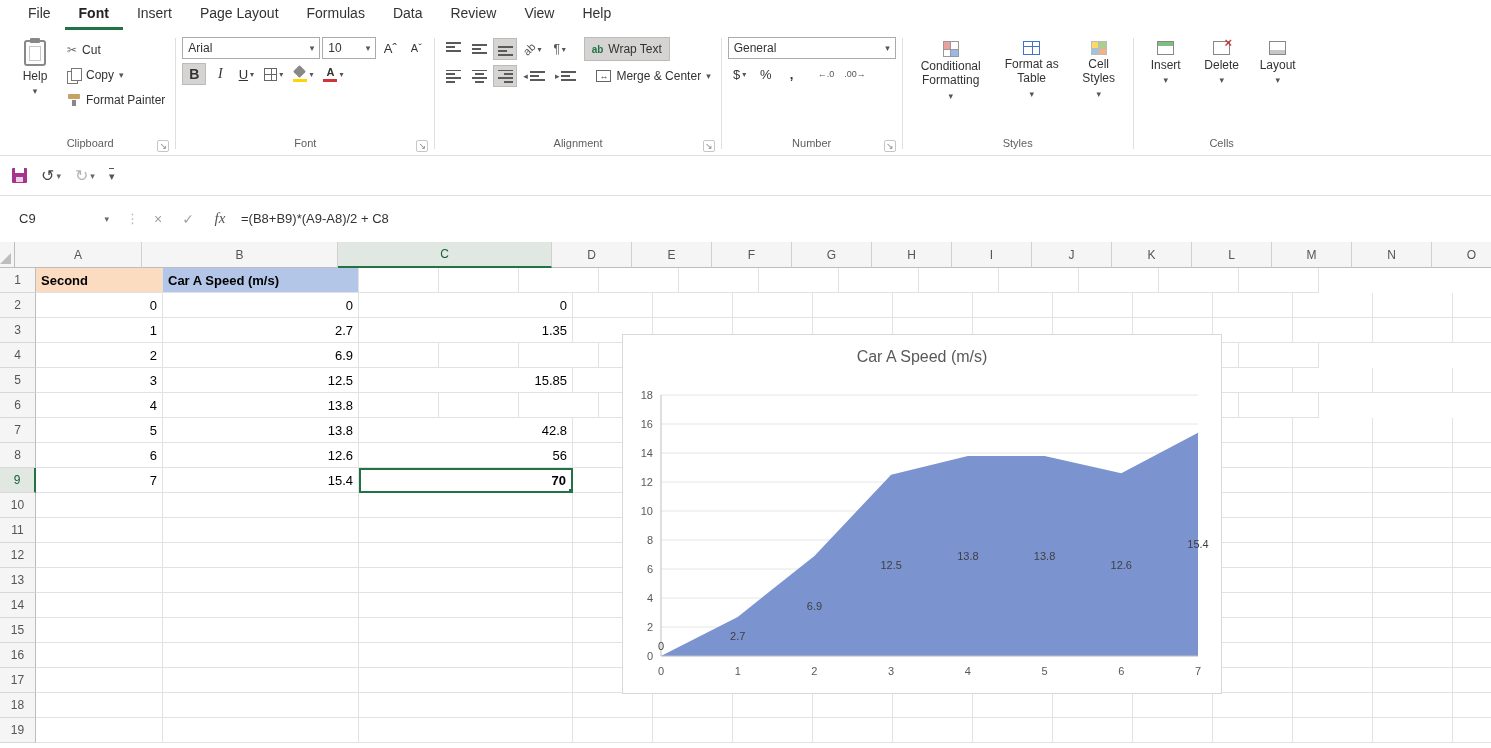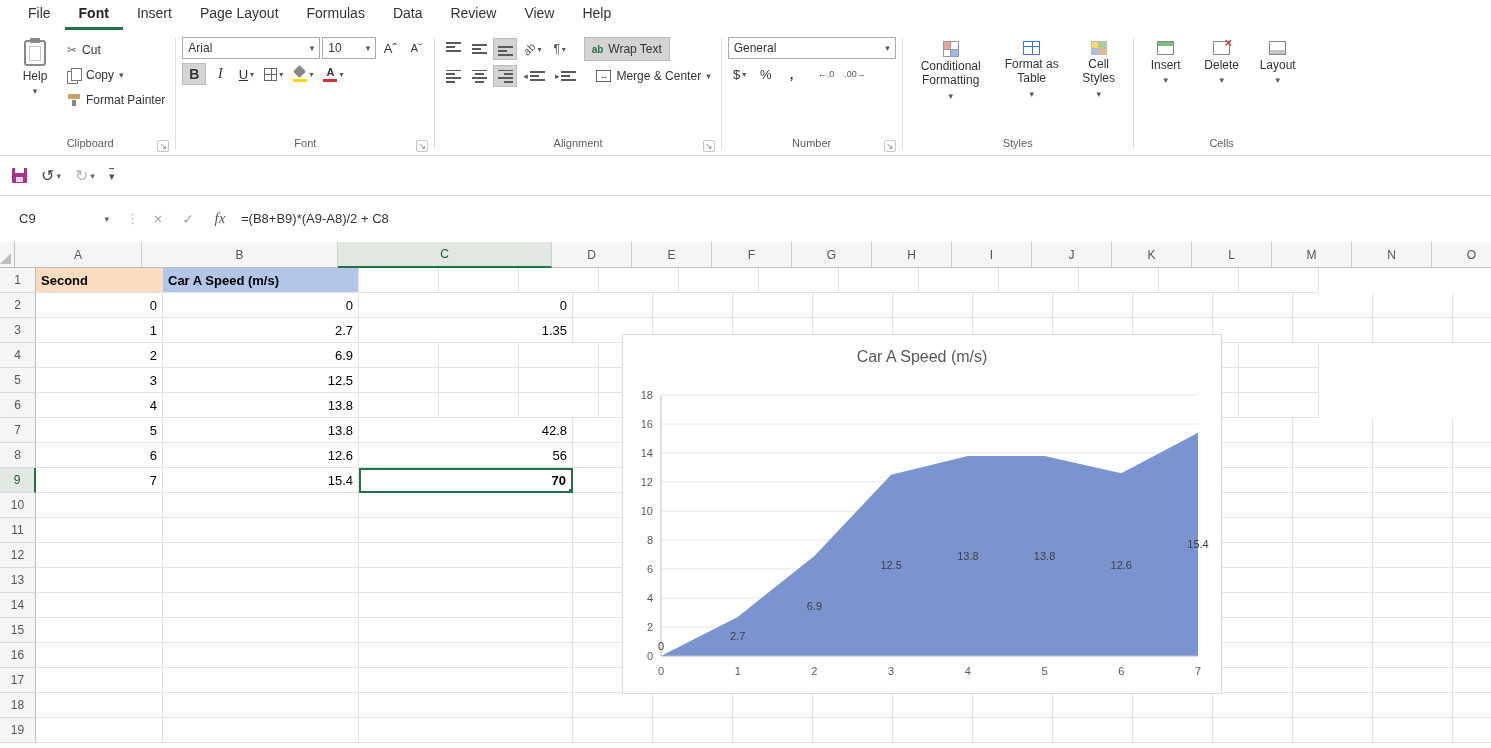--- a/index.html
+++ b/index.html
@@ -535,20 +535,21 @@
           <div class="gcell" style="width: 80px;"></div>
           <div class="gcell" style="width: 80px;"></div>
           <div class="gcell" style="width: 80px;"></div>
           <div class="gcell" style="width: 80px;"></div>
           <div class="gcell" style="width: 80px;"></div>
         </div>
         <div class="grow">
           <div class="grhead">5</div>
           <div class="gcell num" style="width: 127px;">3</div>
           <div class="gcell num" style="width: 196px;">12.5</div>
+          <div class="gcell num" style="width: 214px;">15.85</div>
           <div class="gcell" style="width: 80px;"></div>
           <div class="gcell" style="width: 80px;"></div>
           <div class="gcell" style="width: 80px;"></div>
           <div class="gcell" style="width: 80px;"></div>
           <div class="gcell" style="width: 80px;"></div>
           <div class="gcell" style="width: 80px;"></div>
           <div class="gcell" style="width: 80px;"></div>
           <div class="gcell" style="width: 80px;"></div>
           <div class="gcell" style="width: 80px;"></div>
           <div class="gcell" style="width: 80px;"></div>

